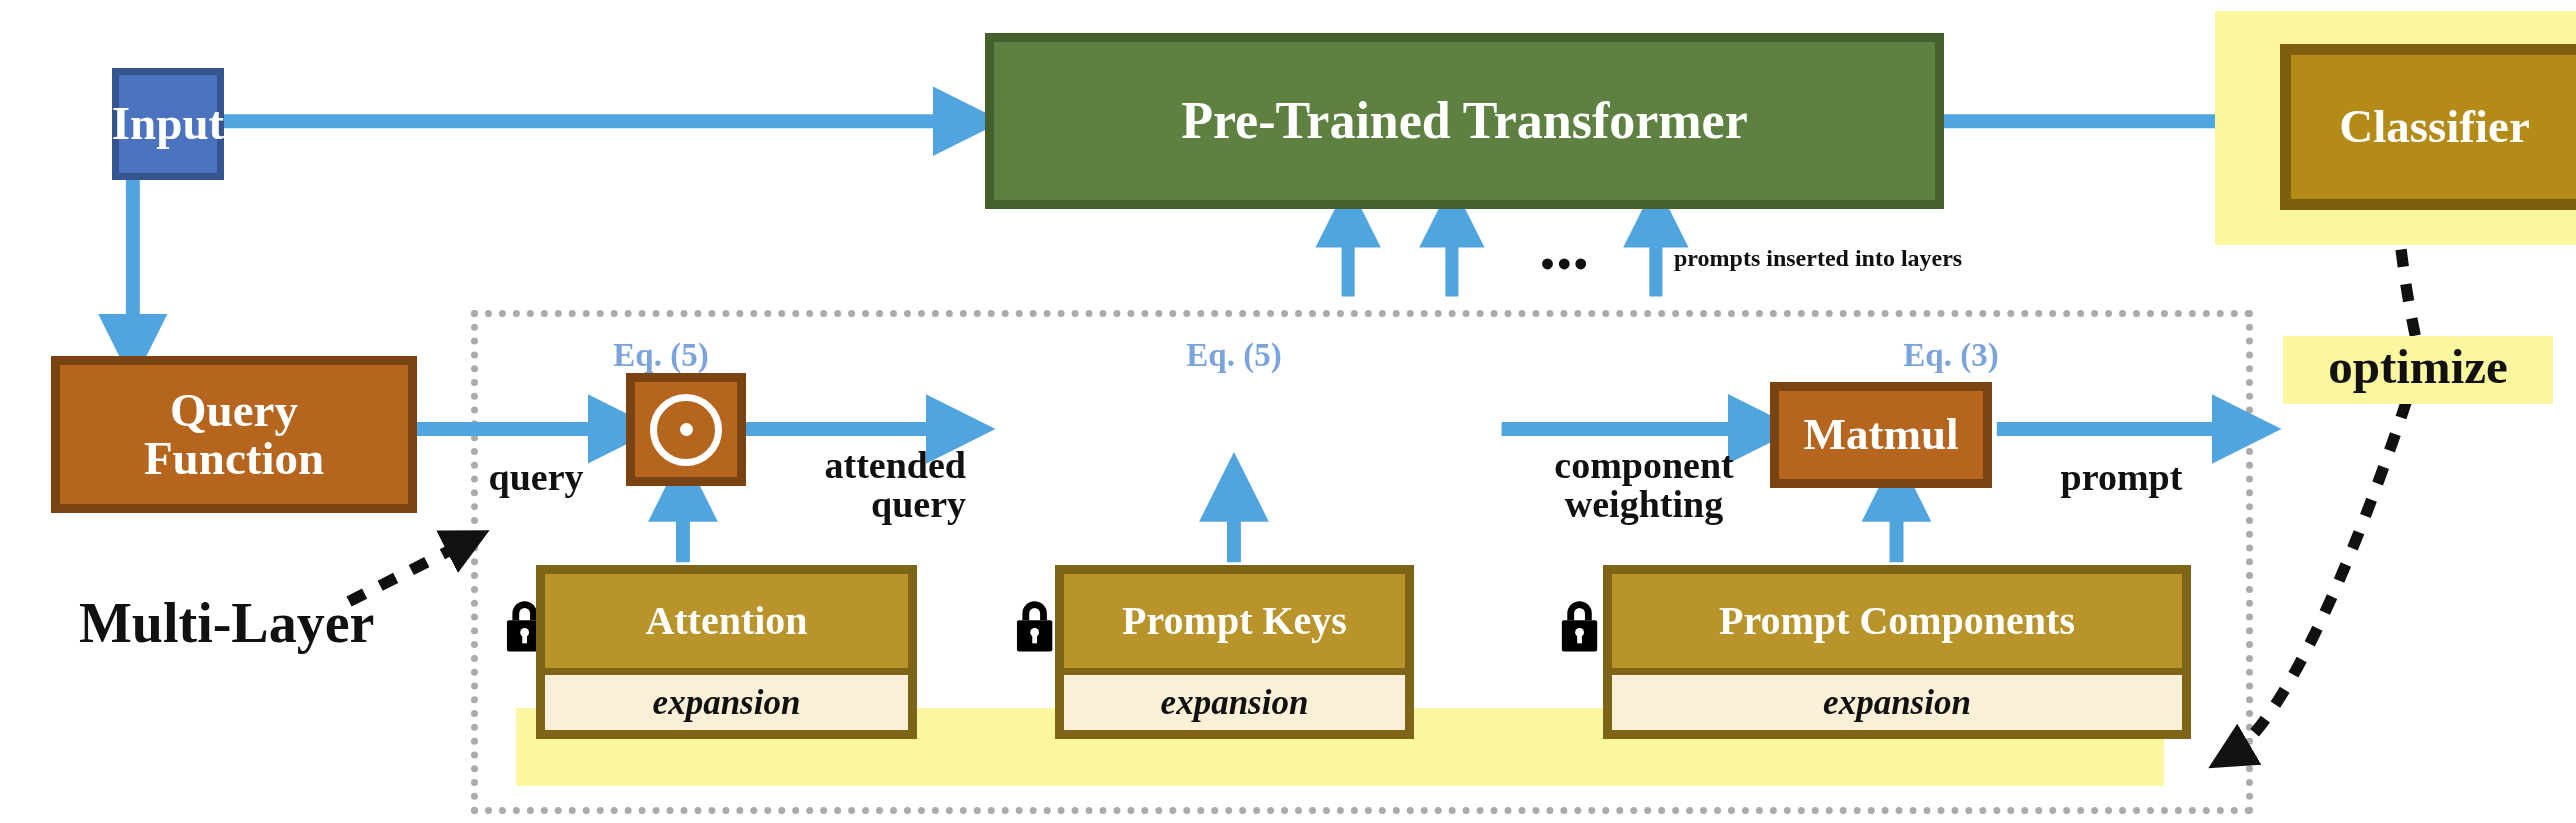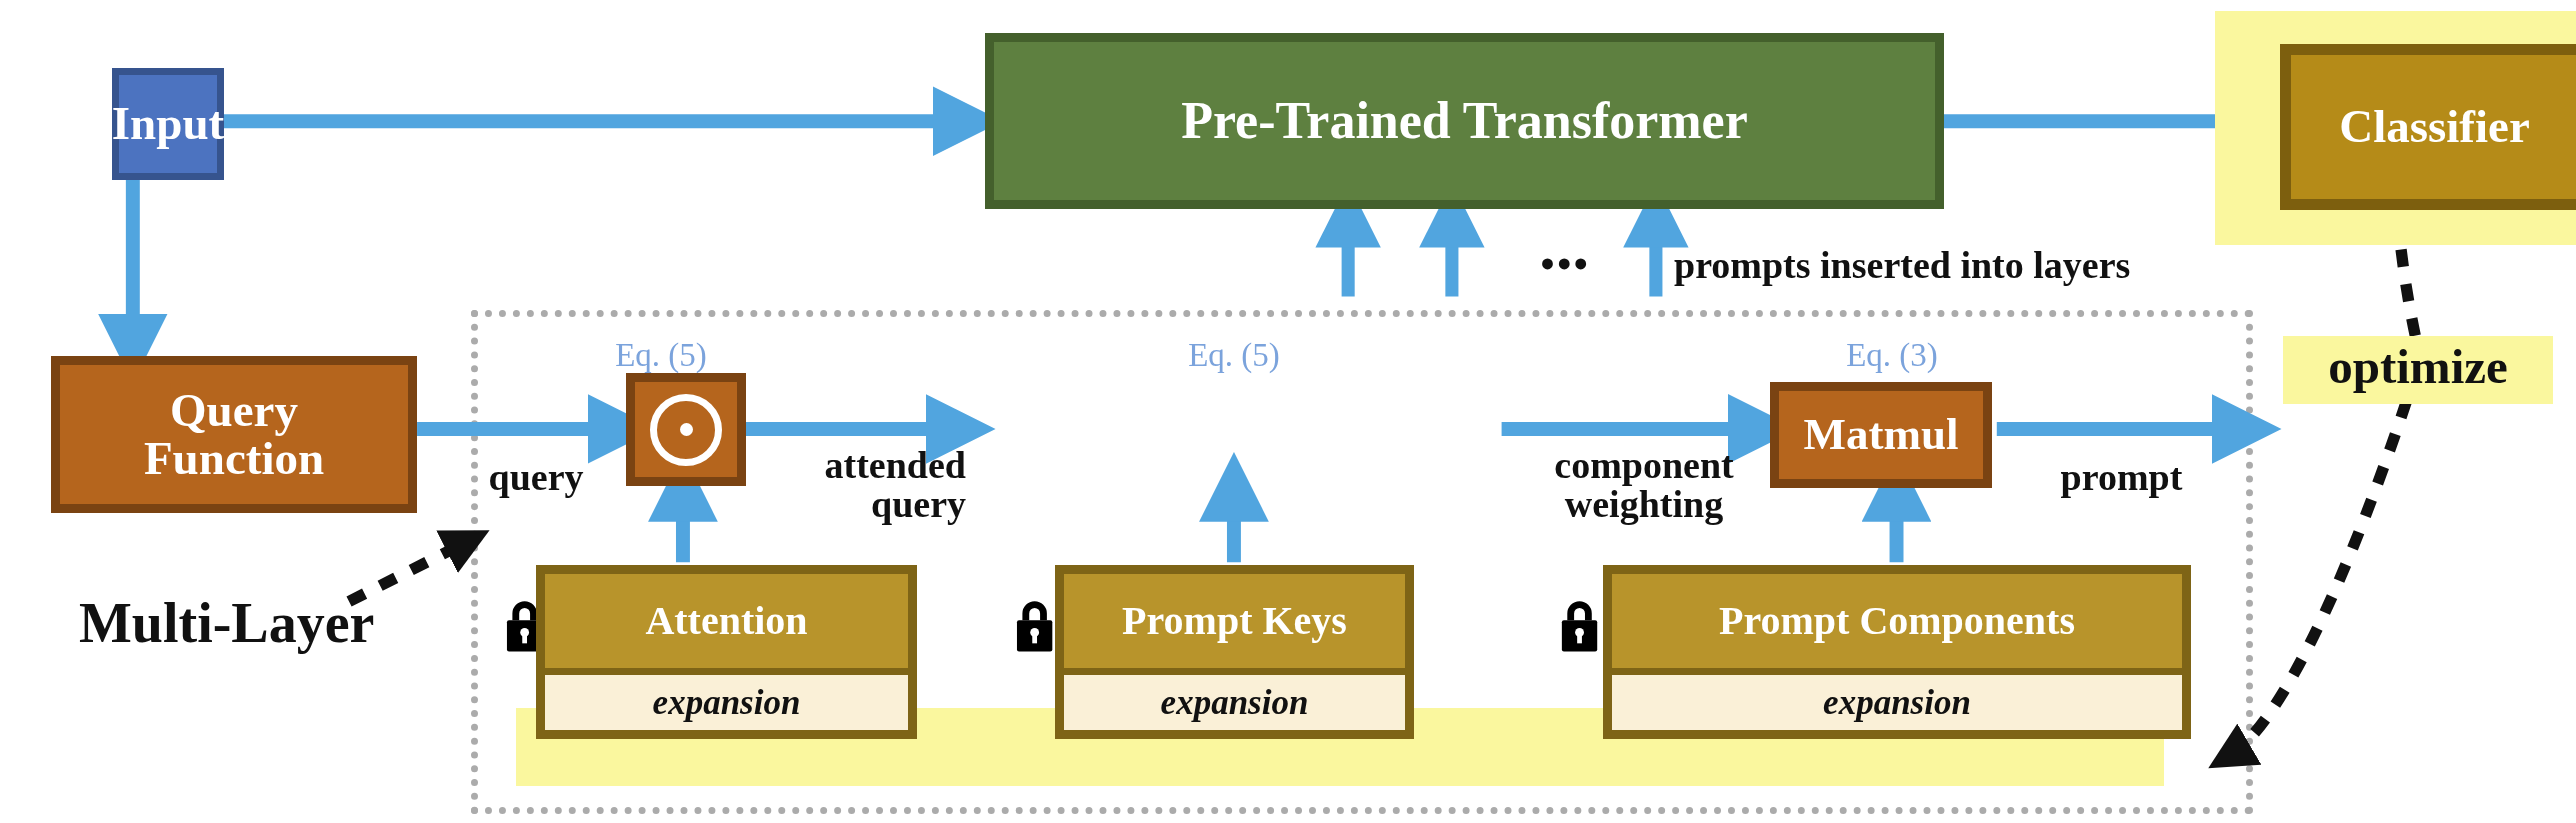--- a/index.html
+++ b/index.html
@@ -40,21 +40,21 @@
   }
 
   
   .yellowband{position:absolute;background:#FAF79E;}
   .yellowbox{position:absolute;background:#FAF79E;}
 
   
   .lbl{position:absolute;color:#111;font-weight:bold;
        font-family:"Liberation Serif",serif;white-space:pre-line;
        line-height:1.03;text-align:center;}
-  .eq{position:absolute;color:#7BA3DC;font-weight:normal;font-size:33px;
+  .eq{position:absolute;color:#7BA3DC;font-weight:bold;font-size:33px;
       font-family:"Liberation Serif",serif;text-align:center;}
 
   .dotbox{position:absolute;border:7px dotted #ABABAB;box-sizing:border-box;}
 
   svg.layer{position:absolute;left:0;top:0;width:2576px;height:823px;pointer-events:none;}
 </style>
 </head>
 <body>
 
 <div id="stage">
@@ -146,21 +146,21 @@
 
   <div class="eq" style="left:565px;top:337px;width:192px;">Eq. (5)</div>
   <div class="node op" style="left:626px;top:373px;width:120px;height:113px;">
     <span style="display:inline-block;width:58px;height:58px;border:7.8px solid #fff;border-radius:50%;position:relative;">
       <span style="position:absolute;left:50%;top:50%;width:13px;height:13px;margin:-6.5px 0 0 -6.5px;background:#fff;border-radius:50%;"></span>
     </span>
   </div>
 
   <div class="eq" style="left:1138px;top:337px;width:192px;">Eq. (5)</div>
 
-  <div class="eq" style="left:1796px;top:337px;width:192px;">Eq. (3)</div>
+  <div class="eq" style="left:1855px;top:337px;width:192px;">Eq. (3)</div>
   <div class="node op" style="left:1770px;top:373px;width:222px;height:106px;margin-top:9px;">Matmul</div>
 
   <div class="param" style="left:536px;top:565px;width:381px;height:174px;">
     <div class="head">Attention</div>
     <div class="sub">expansion</div>
   </div>
 
   <div class="param" style="left:1055px;top:565px;width:359px;height:174px;">
     <div class="head">Prompt Keys</div>
     <div class="sub">expansion</div>
@@ -176,21 +176,21 @@
   <div class="lbl" style="left:748px;top:446px;width:218px;font-size:38px;text-align:right;">attended
 query</div>
 
   <div class="lbl" style="left:1513px;top:446px;width:262px;font-size:38px;">component
 weighting</div>
 
   <div class="lbl" style="left:2021px;top:458px;width:201px;font-size:38px;">prompt</div>
 
   <div class="lbl" style="left:1509px;top:244px;width:113px;font-size:40px;letter-spacing:2.6px;">•••</div>
 
-  <div class="lbl" style="left:1674px;top:246px;width:593px;font-size:38px;text-align:left;">prompts inserted into layers</div>
+  <div class="lbl" style="left:1674px;top:246px;width:593px;font-size:24px;text-align:left;">prompts inserted into layers</div>
 
   <div class="lbl" style="left:8.7px;top:595px;width:436px;font-size:56px;text-align:center;">Multi-Layer</div>
 
   <div class="yellowbox" style="left:2283px;top:336px;width:270px;height:68px;"></div>
   <div class="lbl" style="left:2283px;top:342px;width:270px;font-size:49px;">optimize</div>
 
 </div>
 
 
 </body></html>

